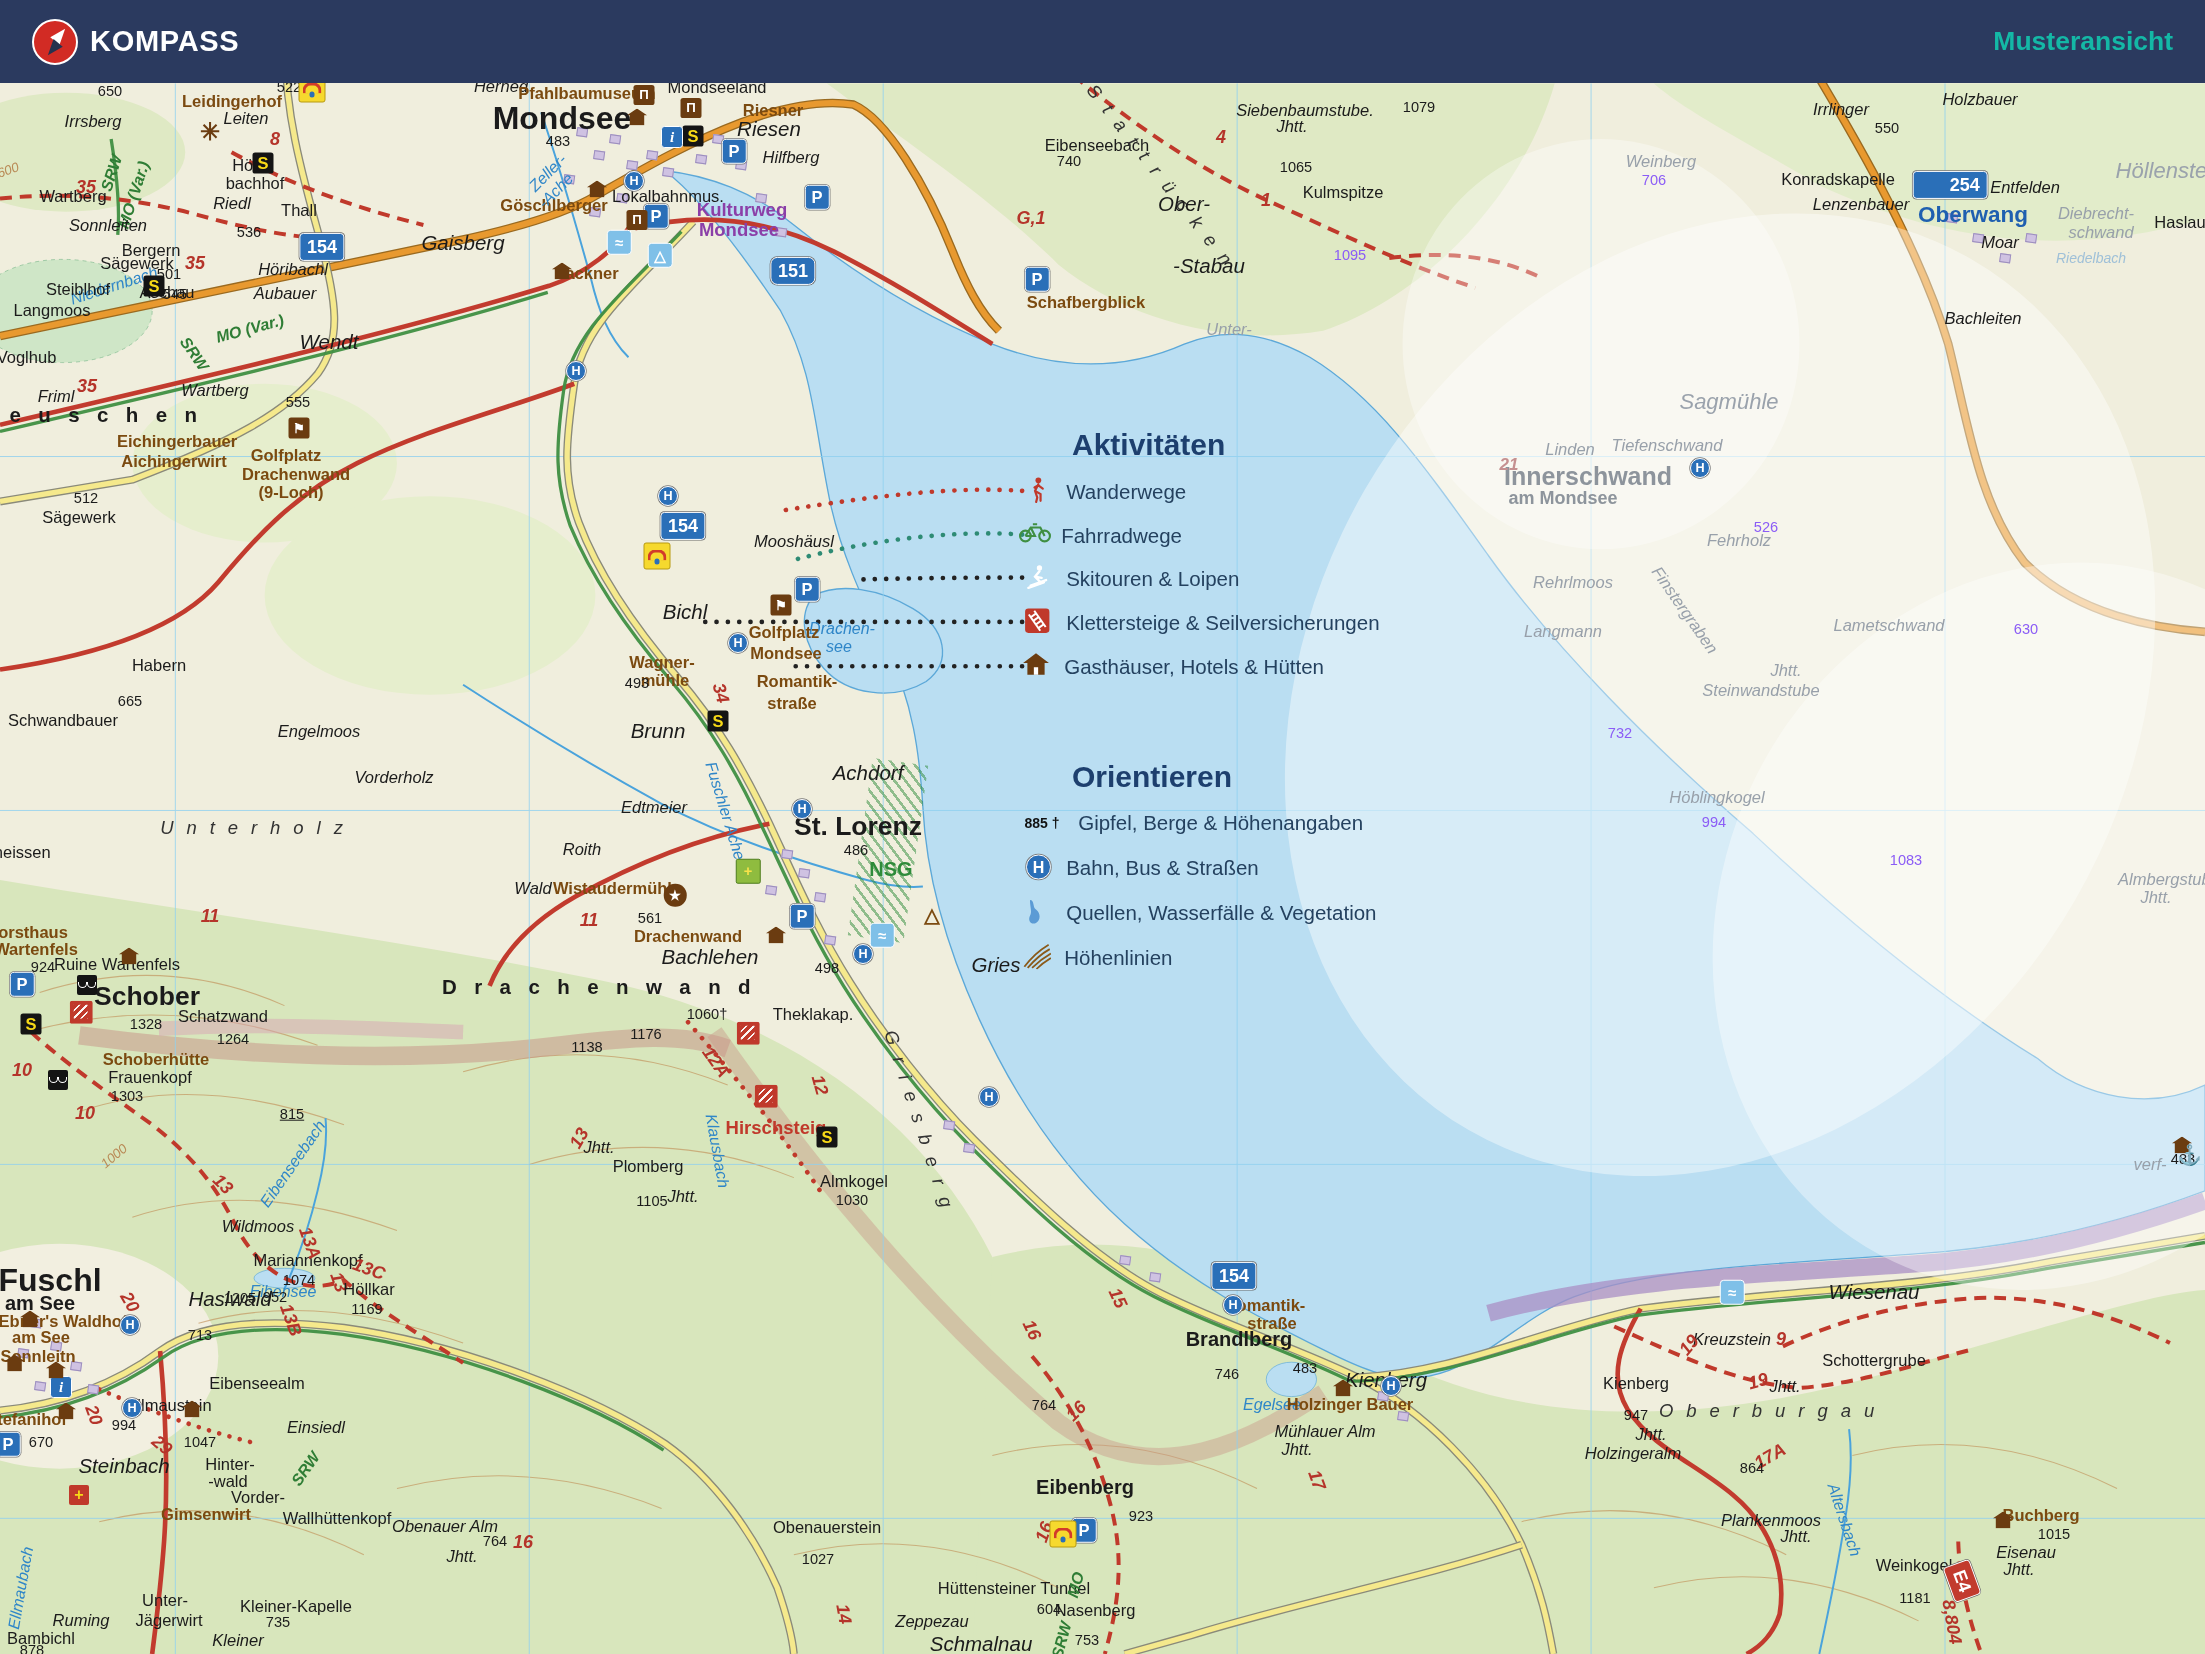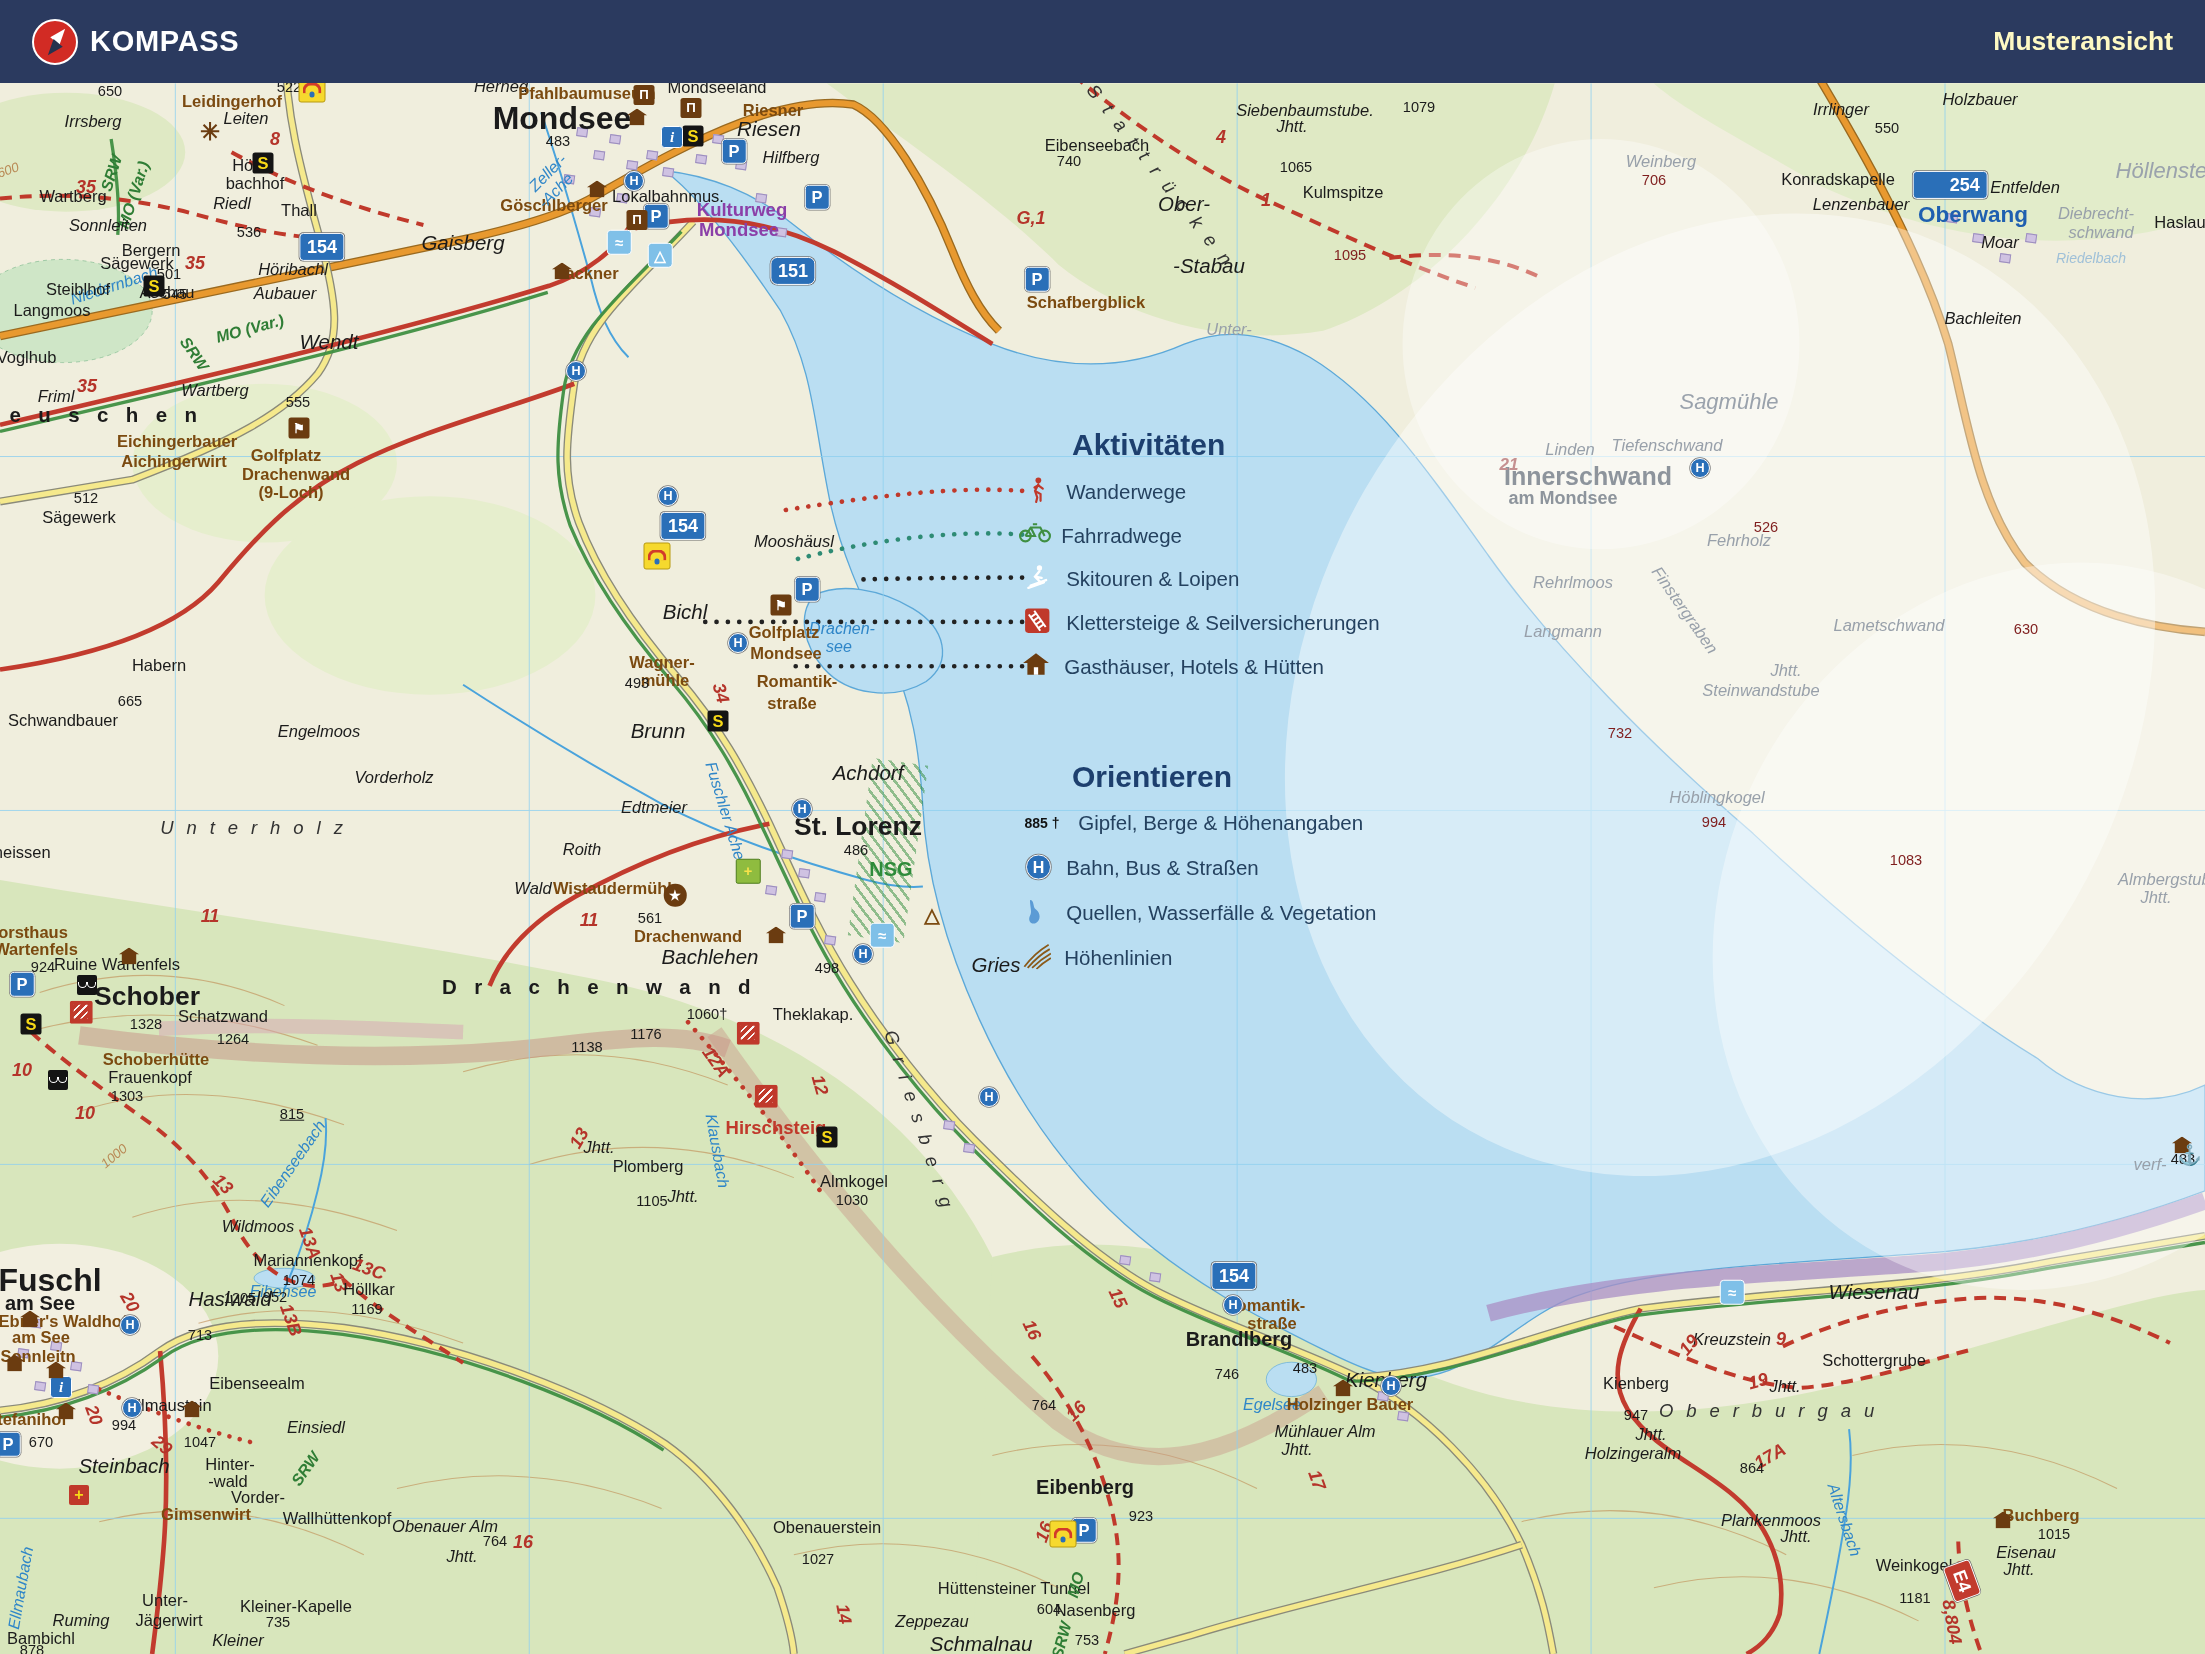--- a/index.html
+++ b/index.html
@@ -4,21 +4,21 @@
 <style>
   html,body{margin:0;padding:0;background:#555;}
   #page{position:relative;width:2205px;height:1654px;overflow:hidden;background:#f0eedd;font-family:"Liberation Sans",sans-serif;}
   
   #hdr{position:absolute;left:0;top:0;width:100%;height:83px;background:#2b3a5f;z-index:60;display:flex;align-items:center;justify-content:space-between;padding:0 32px;box-sizing:border-box;}
   #logo{display:flex;align-items:center;gap:12px;}
   #logo .cir{width:42px;height:42px;border-radius:50%;background:#d22b24;border:2.6px solid #fff;position:relative;}
   #logo .cir:before{content:"";position:absolute;left:20px;top:6.6px;width:0;height:0;border-left:6px solid transparent;border-right:6px solid transparent;border-bottom:16px solid #fff;transform:rotate(40deg);}
   #logo .cir:after{content:"";position:absolute;left:13.2px;top:20px;width:0;height:0;border-left:6px solid transparent;border-right:6px solid transparent;border-top:16px solid #26324e;transform:rotate(40deg);}
   #logo .wd{color:#fff;font-size:29px;font-weight:bold;letter-spacing:0.7px;}
-  #hdr .ttl{color:#fef9c3;font-size:26.5px;font-weight:bold;}
+  #hdr .ttl{color:#14b8a6;font-size:26.5px;font-weight:bold;}
   
   #maplayer{position:absolute;left:0;top:0;width:2205px;height:1654px;}
   svg{position:absolute;left:0;top:0;}
   
   .lbl{position:absolute;transform:translate(-50%,-50%);white-space:nowrap;color:#1b1b1b;line-height:1;z-index:20;}
   .xl{font-size:32px;font-weight:bold;}
   .lg{font-size:26.5px;font-weight:bold;}
   .mdl{font-size:20px;font-weight:bold;}
   .md{font-size:16.5px;}
   .it{font-size:16.5px;font-style:italic;}
@@ -26,21 +26,21 @@
   .brown{font-size:16.5px;font-weight:bold;color:#7b4a10;}
   .elev{font-size:14.6px;}
   .red{font-size:18px;font-weight:bold;font-style:italic;color:#b5342a;}
   .green{font-size:16px;font-weight:bold;font-style:italic;color:#2f7d35;}
   .blue{font-size:16px;font-style:italic;color:#2f86c8;}
   .purple{font-size:18.5px;font-weight:bold;color:#8b3fa8;}
   .nsg{font-size:20px;font-weight:bold;color:#2e8b3a;}
   .town{font-size:22.5px;font-weight:bold;color:#1f5fb0;}
   .hirsch{font-size:18.5px;font-weight:bold;color:#c0392b;}
   .contour{font-size:13.2px;font-style:italic;color:#b98a56;}
-  .fade{font-size:14.6px;color:#7f1d1d;}
+  .fade{font-size:14.6px;color:#8b5cf6;}
   .fadeit{font-size:16.5px;font-style:italic;color:#98a0aa;}
   .fadebig{font-size:22px;font-style:italic;color:#9aa2ac;}
   .fadetown{font-size:25px;font-weight:bold;color:#8d949c;}
   .fadetown2{font-size:18px;font-weight:bold;color:#8d949c;}
   .fadered{font-size:17px;font-weight:bold;font-style:italic;color:#c59090;}
   .fadeblue{font-size:14px;font-style:italic;color:#9fc0d8;}
   .spread{font-size:20.5px;font-weight:bold;letter-spacing:0.85em;}
   .spreadit{font-size:18.5px;font-style:italic;letter-spacing:0.7em;color:#333;}
   
   .bld{position:absolute;width:8.6px;height:6.6px;background:#cfc2e2;border:0.7px solid #9d8fbe;transform:translate(-50%,-50%) rotate(8deg);z-index:5;}

